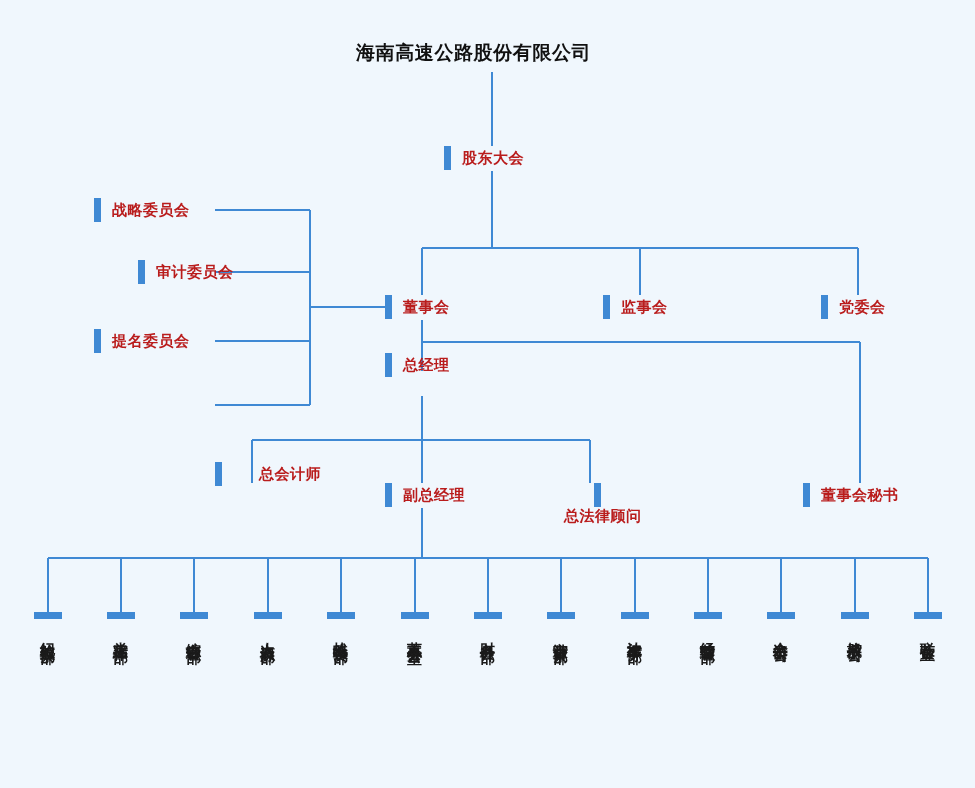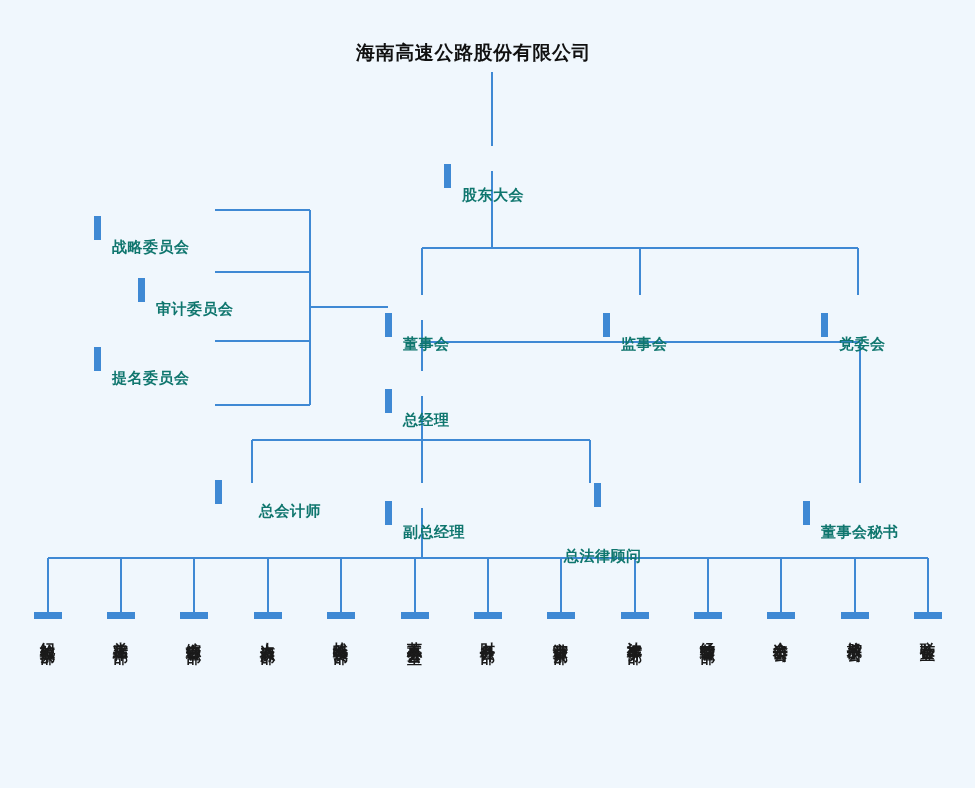--- a/index.html
+++ b/index.html
@@ -37,24 +37,23 @@
   }
   .node .bar {
     width: 7px;
     height: 24px;
     background: #3f89d4;
     flex: 0 0 auto;
   }
   .node .label {
     font-size: 15px;
     font-weight: bold;
-    color: #0f766e;
+    color: #b91c1c;
     margin-left: 11px;
     letter-spacing: 0.5px;
-    margin-top: 40px;
   }
   .node-title {
     position: absolute;
     font-size: 19px;
     font-weight: bold;
     color: #111;
     white-space: nowrap;
     letter-spacing: 0.6px;
   }
   .vnode {
@@ -159,21 +158,21 @@
   </div>
   <div class="node" style="left:94px; top:260px;padding-left:44px;">
     <span class="bar"></span>
     <span class="label">审计委员会</span>
   </div>
   <div class="node" style="left:94px; top:329px;">
     <span class="bar"></span>
     <span class="label">提名委员会</span>
   </div>
 
-  <div class="node" style="left:385px; top:371px;">
+  <div class="node" style="left:385px; top:353px;">
     <span class="bar"></span>
     <span class="label">总经理</span>
   </div>
 
   <div class="node" style="left:215px; top:462px;gap:26px;">
     <span class="bar"></span>
     <span class="label">总会计师</span>
   </div>
   <div class="node" style="left:385px; top:483px;">
     <span class="bar"></span>

